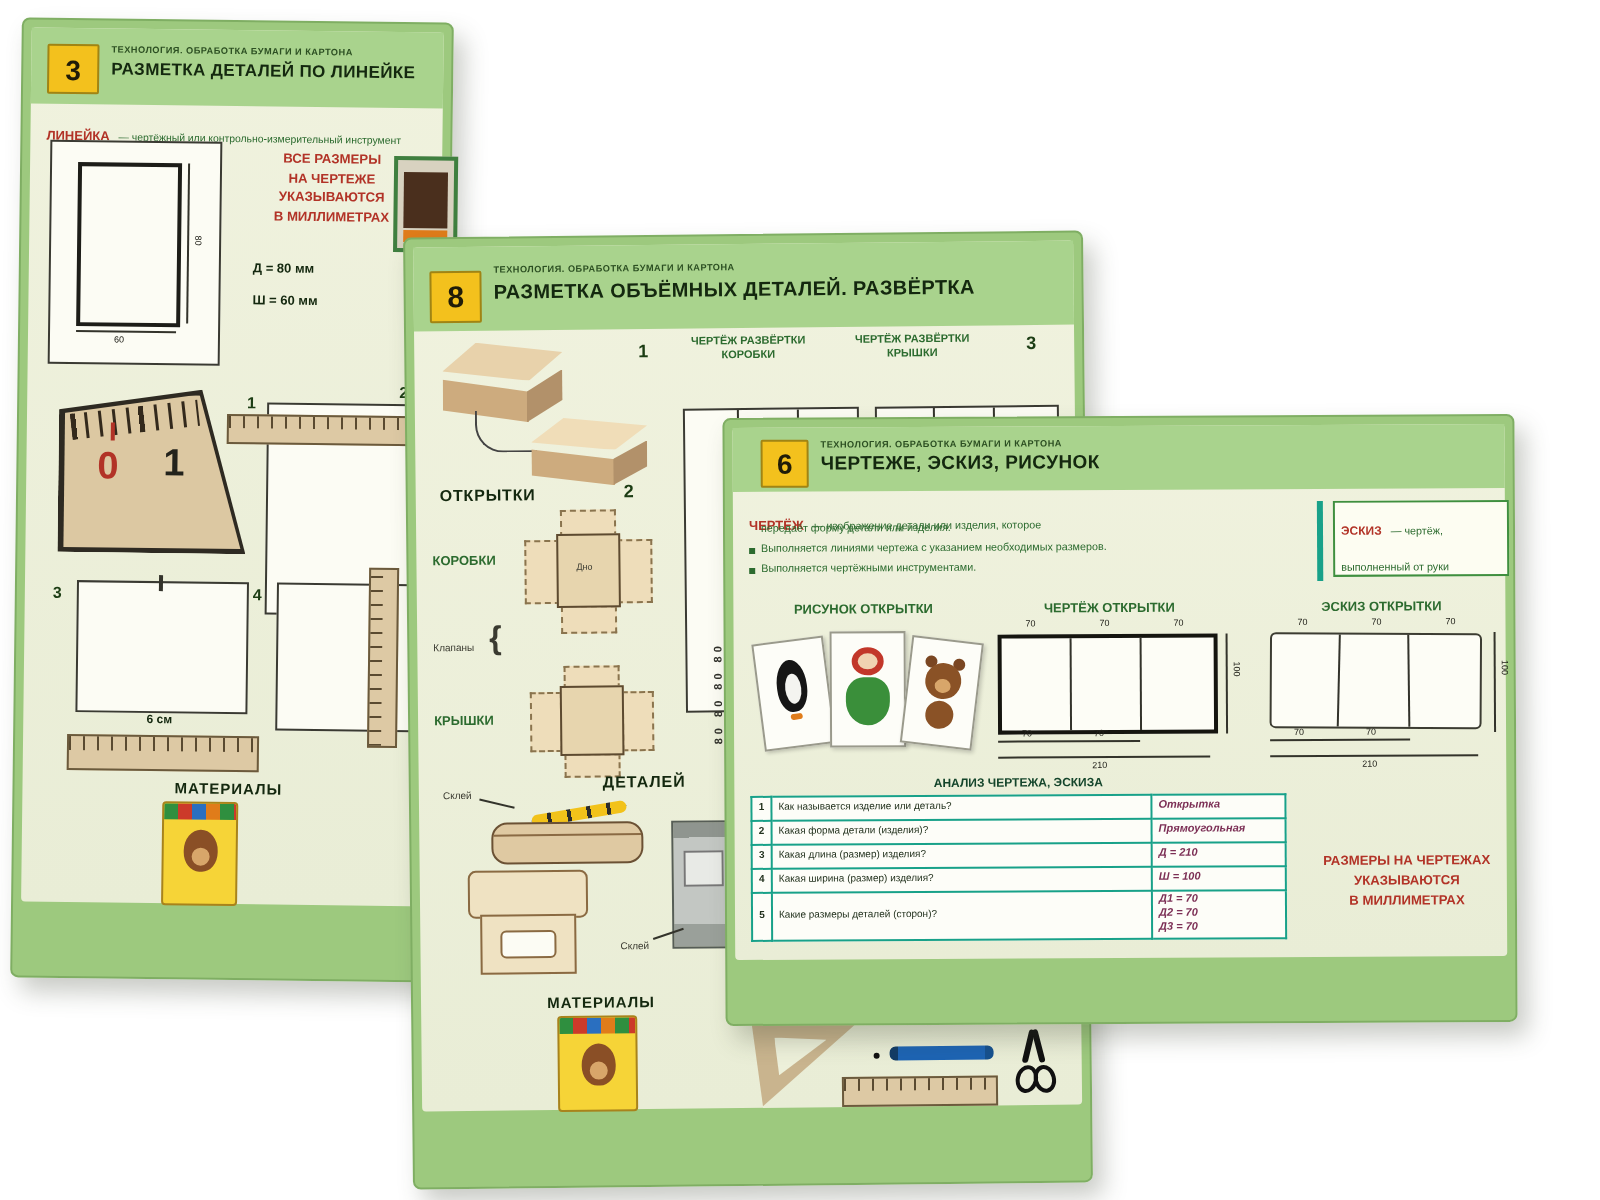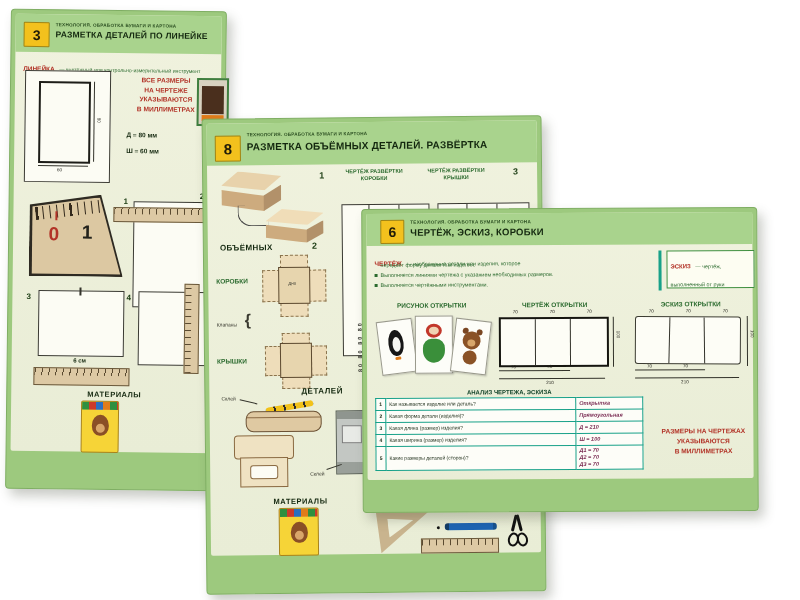--- a/index.html
+++ b/index.html
@@ -171,21 +171,21 @@
 
       <div class="wbox" style="left:134px;top:82px;width:86px;height:150px;">
         <div class="ln" style="left:26px;top:0;width:1px;height:100%;"></div>
         <div class="ln" style="left:56px;top:0;width:1px;height:100%;"></div>
       </div>
       <div class="wbox" style="left:230px;top:82px;width:90px;height:130px;">
         <div class="ln" style="left:28px;top:0;width:1px;height:100%;"></div>
         <div class="ln" style="left:58px;top:0;width:1px;height:100%;"></div>
       </div>
 
-      <div class="dkg b" style="position:absolute;left:12px;top:120px;font-size:8px;letter-spacing:.4px;">ОБЪЁМНЫХ</div>
+      <div class="dkg b" style="position:absolute;left:12px;top:120px;font-size:8px;letter-spacing:.4px;">ОТКРЫТКИ</div>
       <div class="steplbl" style="left:104px;top:118px;font-size:9px;">2</div>
 
       <div class="grn b" style="position:absolute;left:8px;top:154px;font-size:6.5px;">КОРОБКИ</div>
       <div style="position:absolute;left:54px;top:132px;width:64px;height:62px;">
         <div class="devf" style="left:18px;top:0;width:26px;height:12px;"></div>
         <div class="devf" style="left:0;top:15px;width:16px;height:30px;"></div>
         <div class="devf" style="left:46px;top:15px;width:16px;height:30px;"></div>
         <div class="devf" style="left:18px;top:48px;width:26px;height:12px;"></div>
         <div class="devc" style="left:16px;top:12px;width:30px;height:35px;">
           <div class="tinytxt" style="left:9px;top:13px;">Дно</div>
@@ -249,21 +249,21 @@
       </div>
     </div>
   </div>
 
   <div class="poster" style="left:362px;top:208px;width:396px;height:304px;transform:rotate(-.3deg);z-index:3;">
     <div class="frame"></div>
     <div class="inner" style="left:5px;top:5px;width:386px;height:266px;">
       <div class="hdr" style="height:32px;"></div>
       <div class="numtab" style="left:14px;top:6px;width:22px;height:22px;font-size:14px;">6</div>
       <div class="series" style="left:44px;top:6px;font-size:4.6px;">ТЕХНОЛОГИЯ. ОБРАБОТКА БУМАГИ И КАРТОНА</div>
-      <div class="ptitle" style="left:44px;top:13px;font-size:9.5px;">ЧЕРТЁЖ, ЭСКИЗ, КОРОБКИ</div>
+      <div class="ptitle" style="left:44px;top:13px;font-size:9.5px;">ЧЕРТЕЖЕ, ЭСКИЗ, РИСУНОК</div>
 
       <div style="position:absolute;left:8px;top:38px;white-space:nowrap;">
         <span class="red b" style="font-size:6.5px;">ЧЕРТЁЖ</span>
         <span class="grn" style="font-size:5.4px;">— изображение детали или изделия, которое</span>
       </div>
       <div class="grn" style="position:absolute;left:14px;top:48px;font-size:5.4px;">передаёт форму детали или изделия.</div>
       <div style="position:absolute;left:8px;top:60px;width:3px;height:3px;background:#2c6b2f;"></div>
       <div class="grn" style="position:absolute;left:14px;top:58px;font-size:5.4px;">Выполняется линиями чертежа с указанием необходимых размеров.</div>
       <div style="position:absolute;left:8px;top:70px;width:3px;height:3px;background:#2c6b2f;"></div>
       <div class="grn" style="position:absolute;left:14px;top:68px;font-size:5.4px;">Выполняется чертёжными инструментами.</div>

